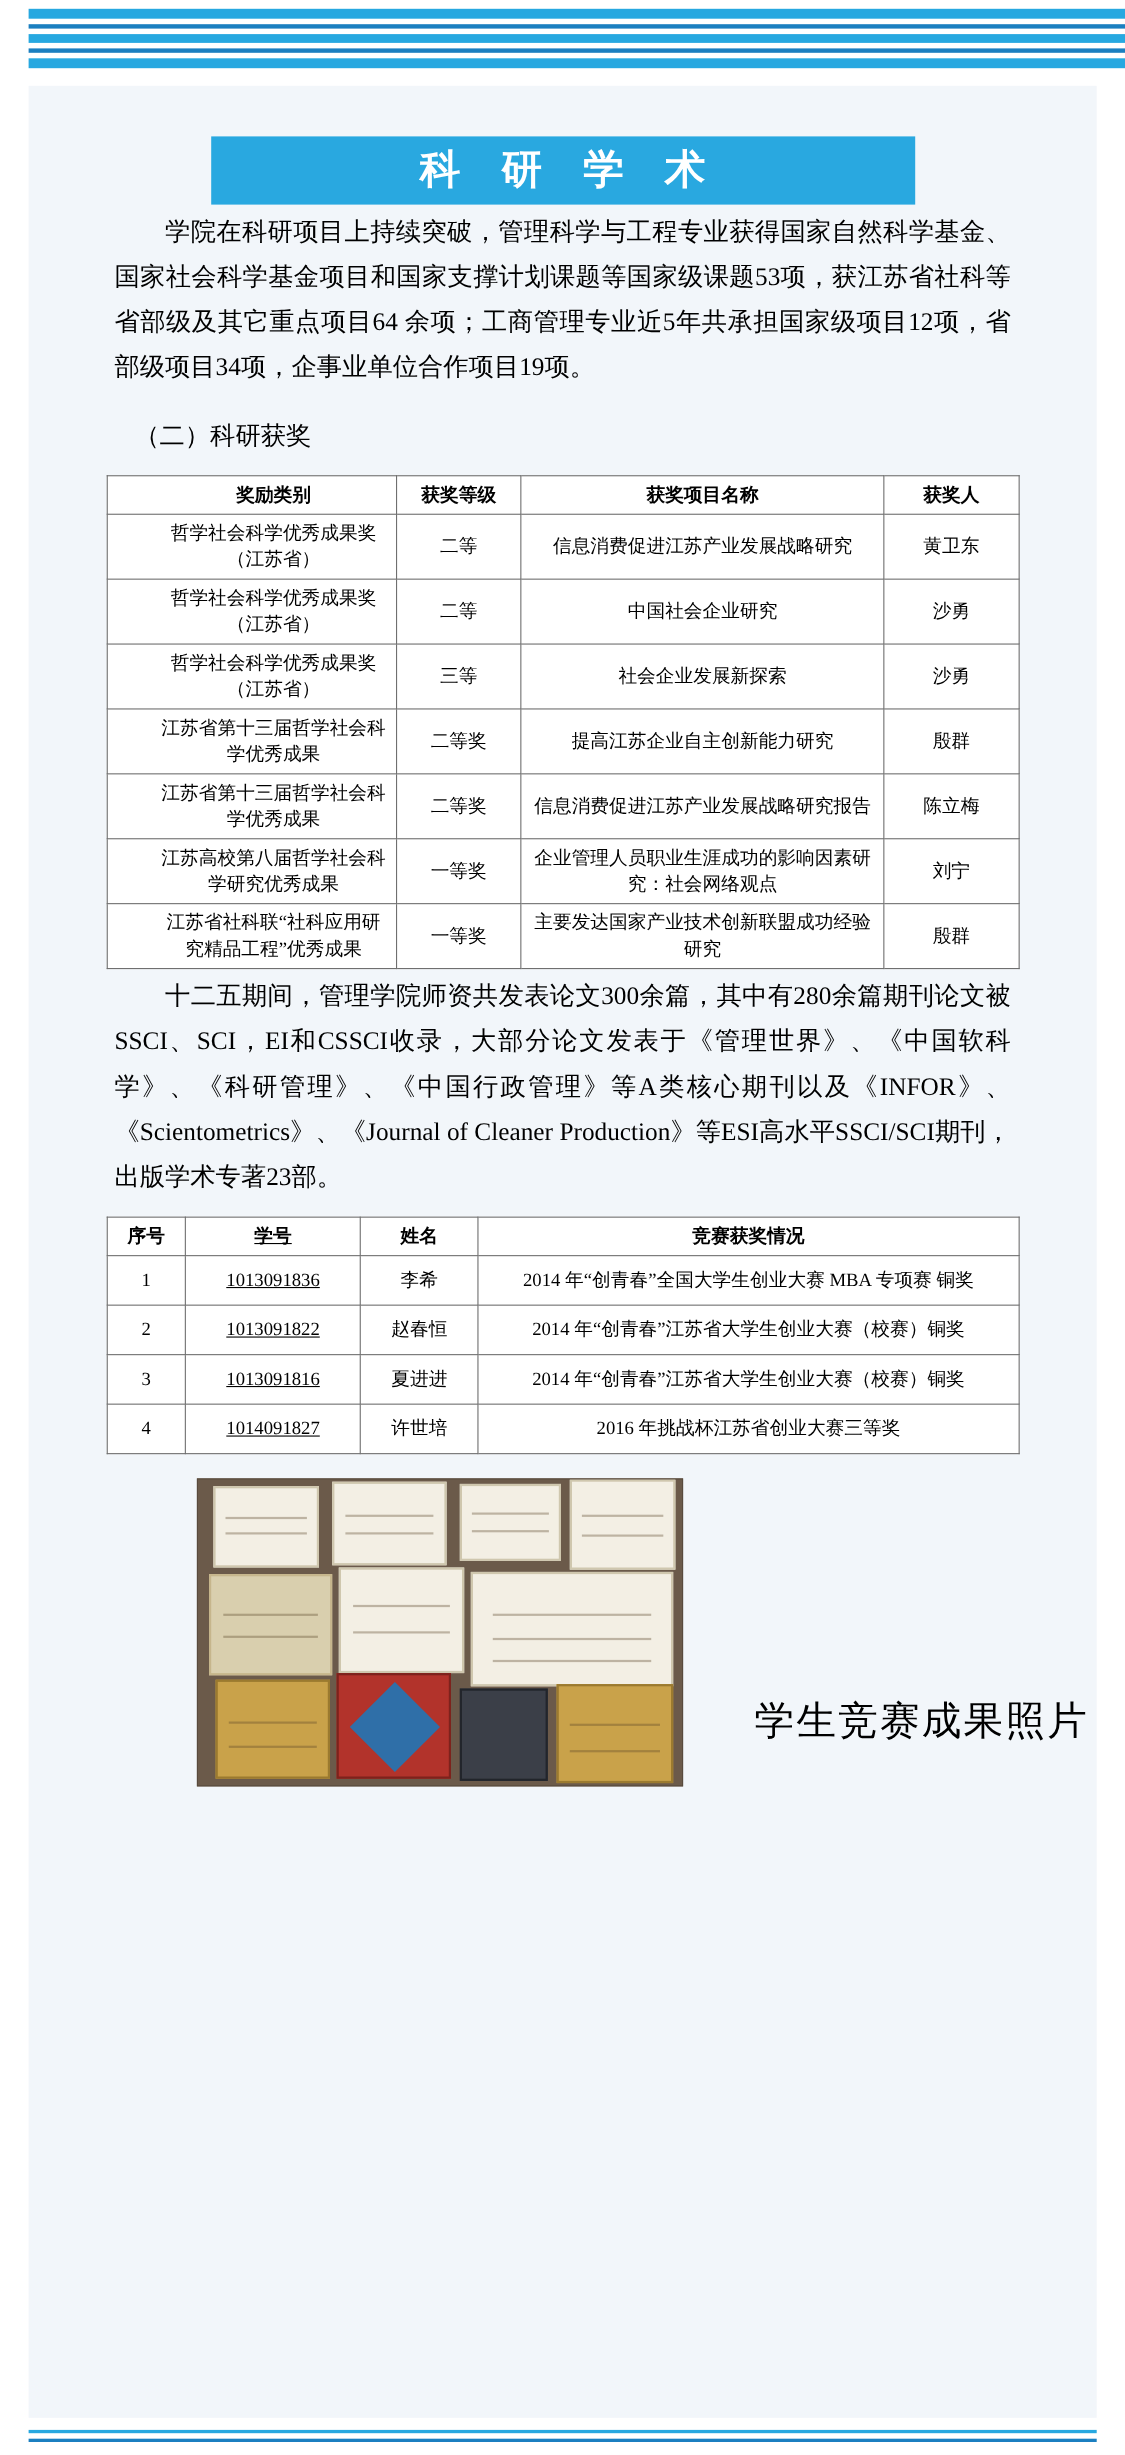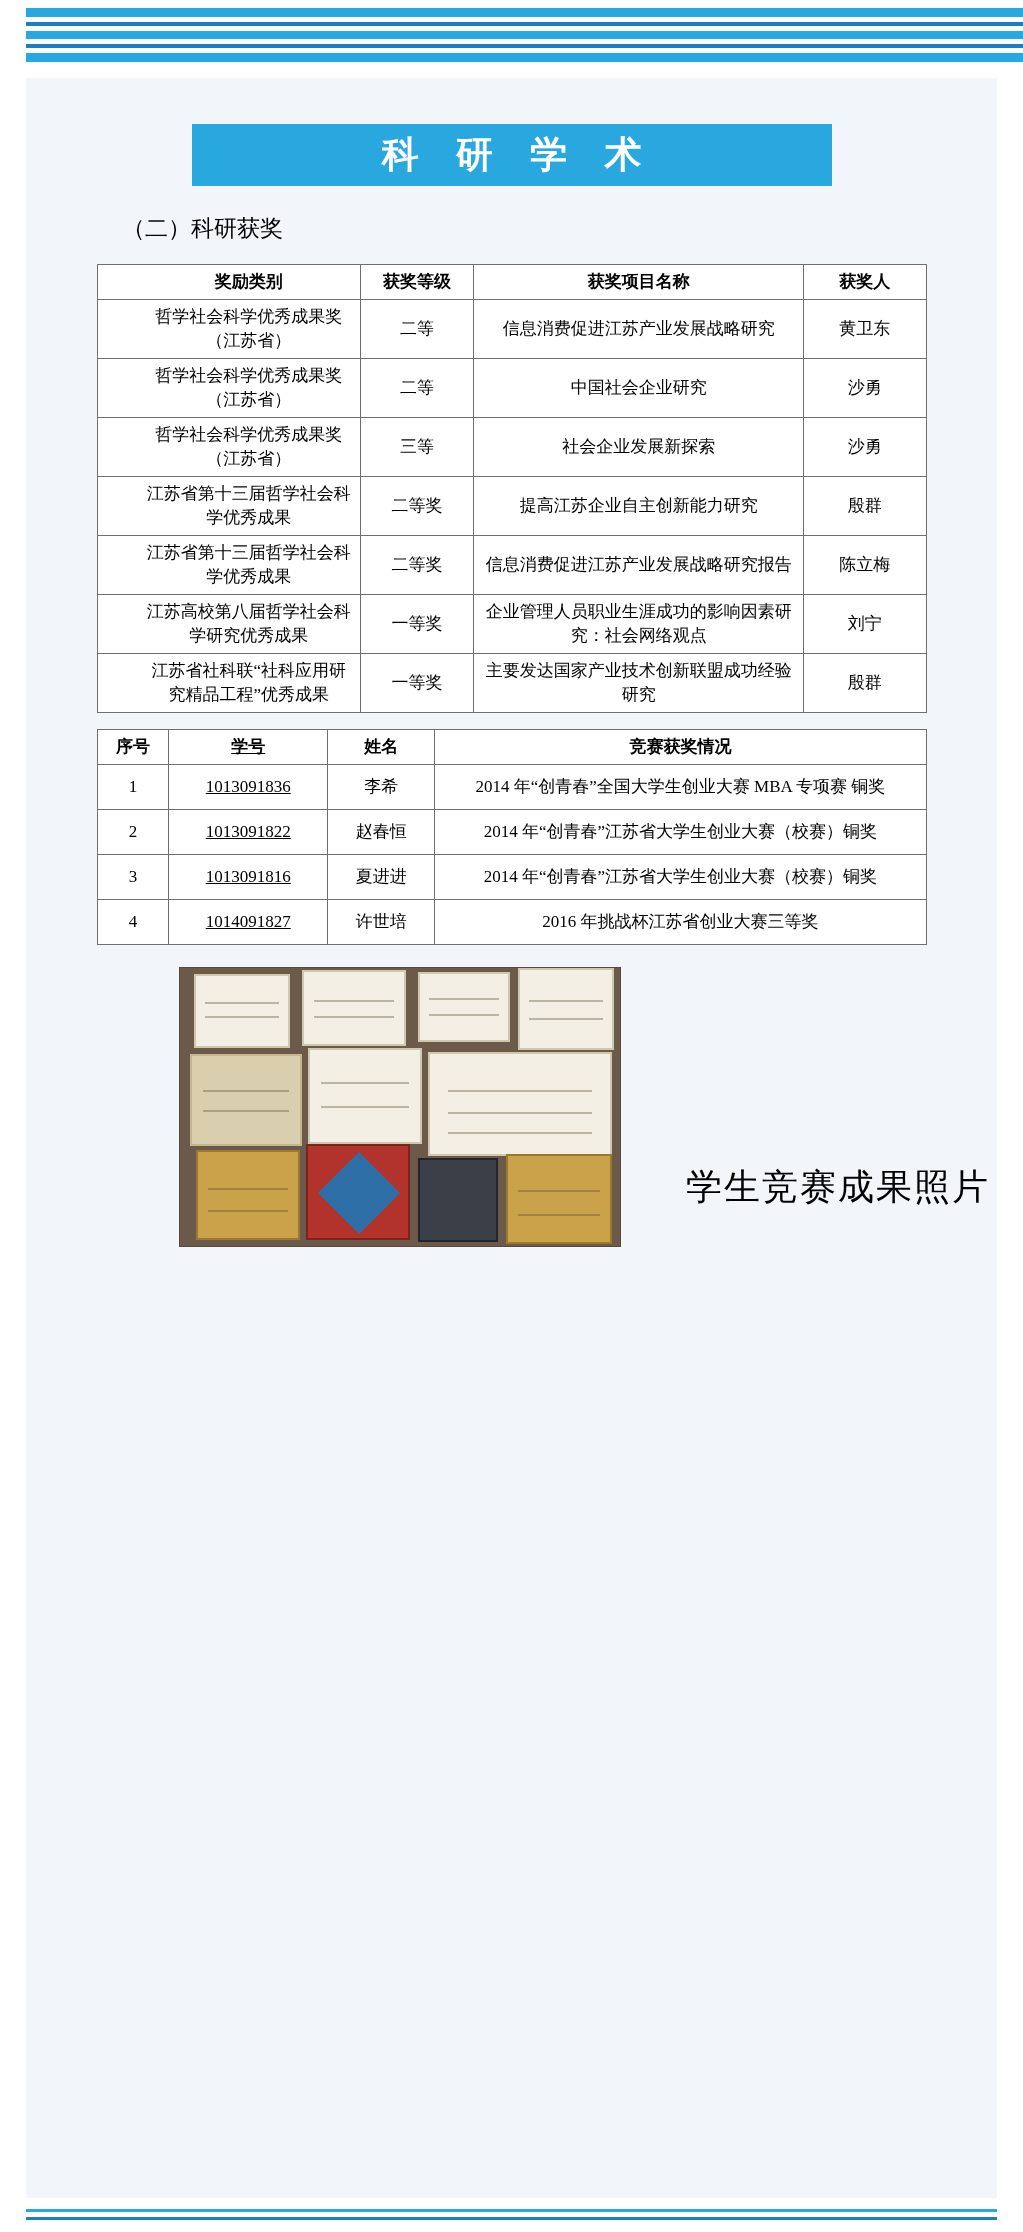--- a/index.html
+++ b/index.html
@@ -194,20 +194,21 @@
   <div class="stripe s5"></div>
   <div class="notch"></div>
 </div>
 
 <div class="page-panel">
   <div class="content">
 
     <div class="banner banner-1">科 研 学 术</div>
 
 
+    <p class="para">学院在科研项目上持续突破，管理科学与工程专业获得国家自然科学基金、国家社会科学基金项目和国家支撑计划课题等国家级课题53项，获江苏省社科等省部级及其它重点项目64  余项；工商管理专业近5年共承担国家级项目12项，省部级项目34项，企事业单位合作项目19项。</p>
 
     <div class="sub-head">（二）科研获奖</div>
 
     <table class="tbl-award">
       <thead>
         <tr>
           <th>奖励类别</th>
           <th>获奖等级</th>
           <th>获奖项目名称</th>
           <th>获奖人</th>
@@ -253,20 +254,21 @@
         <tr>
           <td>江苏省社科联“社科应用研究精品工程”优秀成果</td>
           <td>一等奖</td>
           <td>主要发达国家产业技术创新联盟成功经验研究</td>
           <td>殷群</td>
         </tr>
       </tbody>
     </table>
 
 
+    <p class="para">十二五期间，管理学院师资共发表论文300余篇，其中有280余篇期刊论文被SSCI、SCI，EI和CSSCI收录，大部分论文发表于《管理世界》、《中国软科学》、《科研管理》、《中国行政管理》等A类核心期刊以及《INFOR》、《Scientometrics》、《Journal of Cleaner Production》等ESI高水平SSCI/SCI期刊，出版学术专著23部。</p>
 
 
     <table class="tbl-student">
       <thead>
         <tr>
           <th>序号</th>
           <th>学号</th>
           <th>姓名</th>
           <th>竞赛获奖情况</th>
         </tr>

